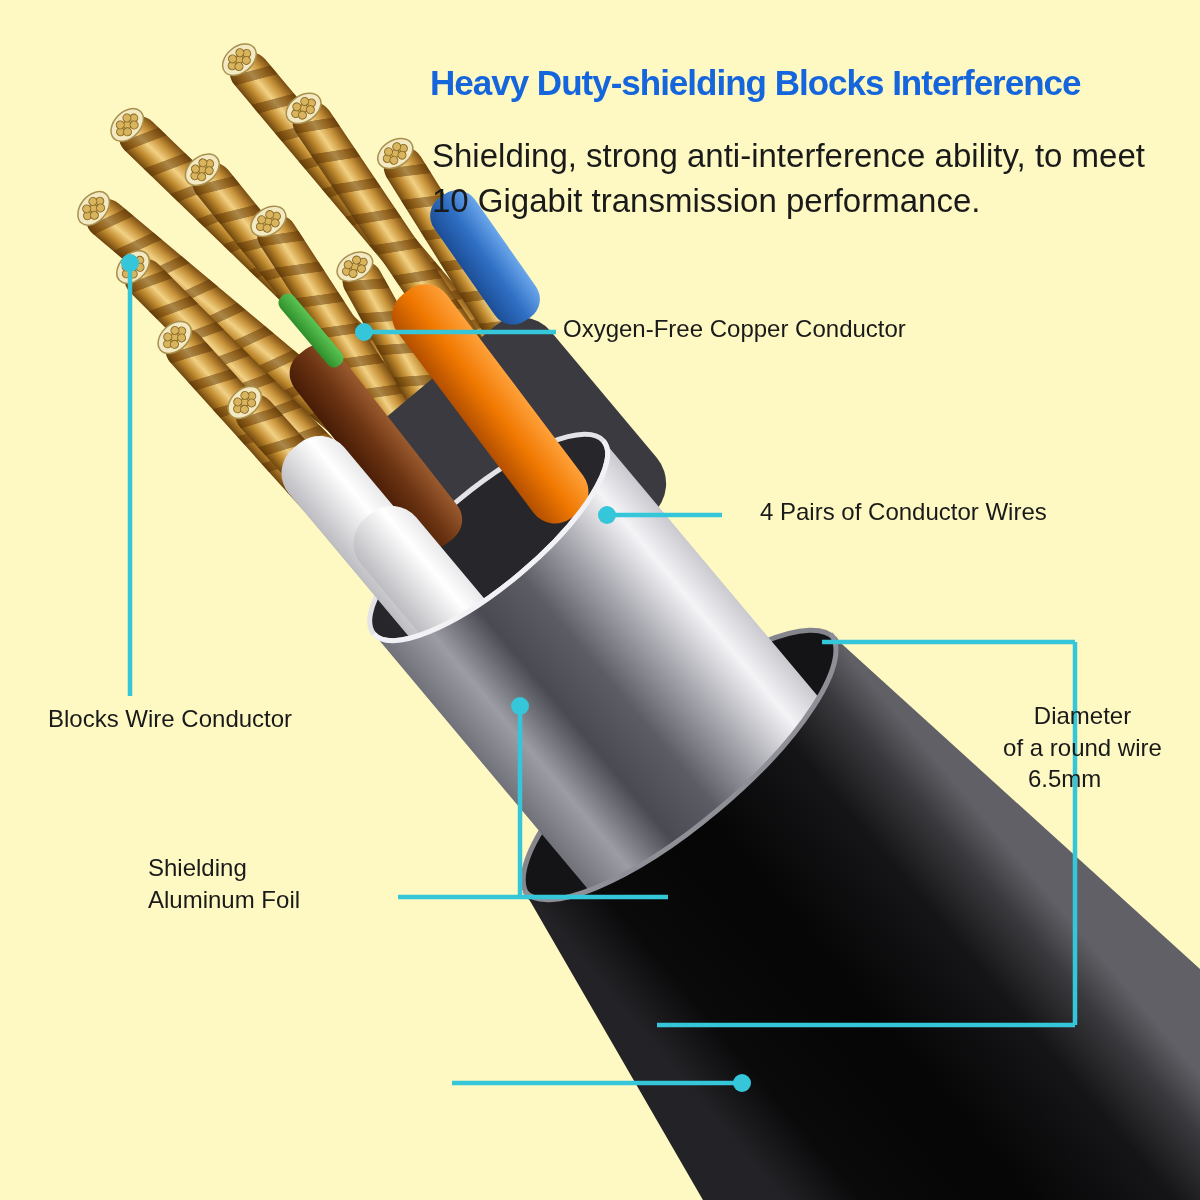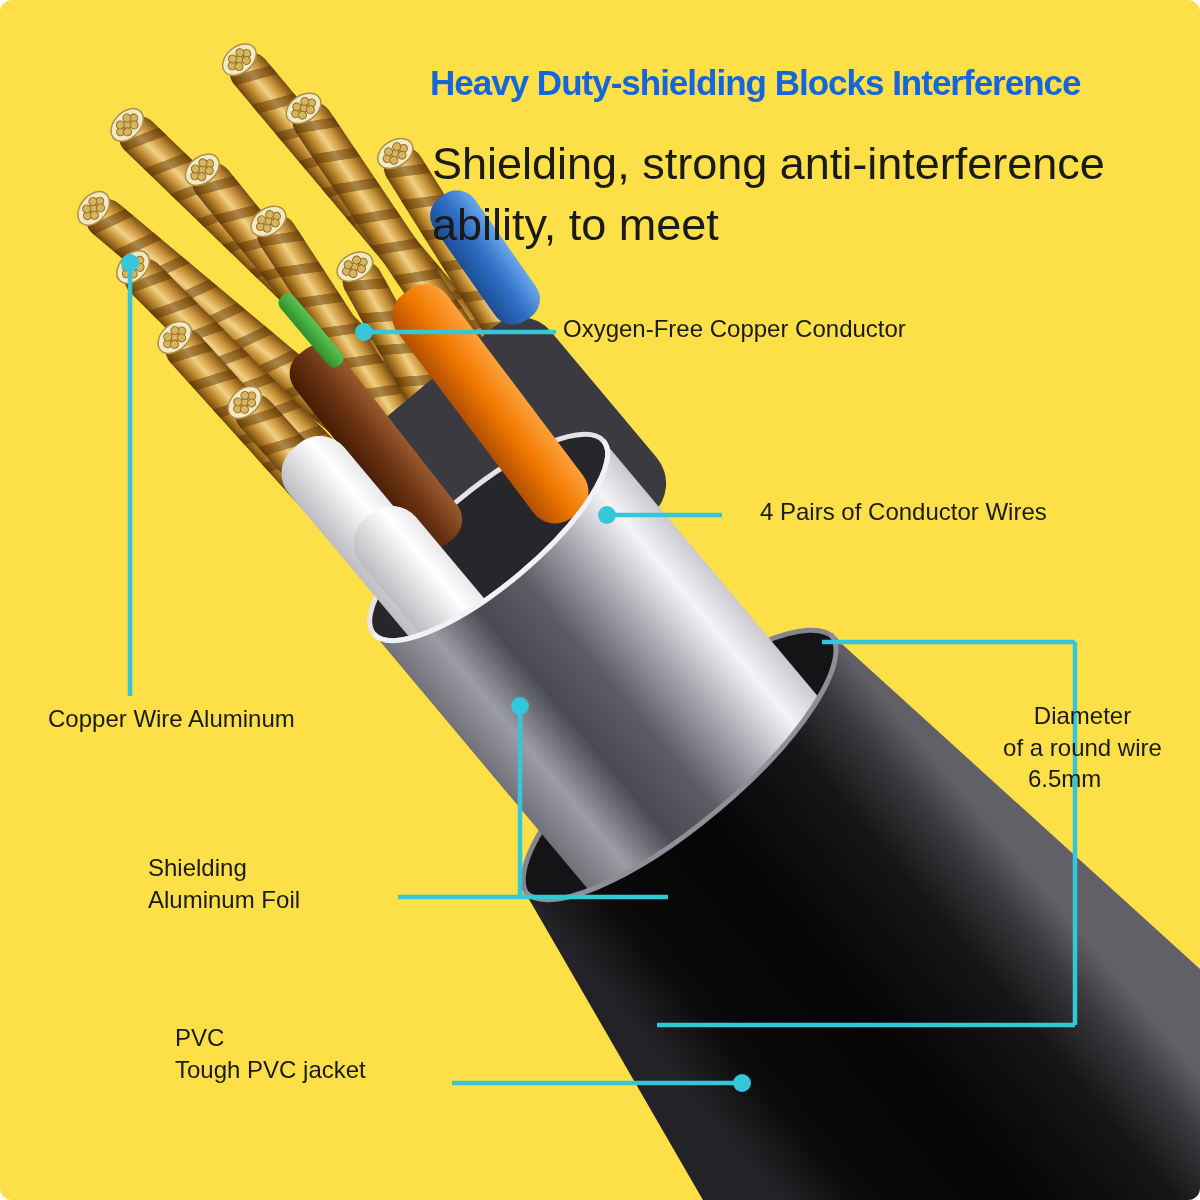--- a/index.html
+++ b/index.html
@@ -1,28 +1,28 @@
 <!DOCTYPE html>
 <html style="--title_blue: #1565dd; --callout_cyan: #35c6d9; --text_black: #1a1a1a;"><head>
 <meta charset="utf-8">
 <style>
   html,body { margin:0; padding:0; background:#ffffff; }
   .canvas {
-    position:relative; width:1200px; height:1200px; background:#fde047;
-    overflow:hidden; font-family:"Liberation Sans", sans-serif;border-radius:12px;
+    position:relative; width:1200px; height:1200px; background:#fef9c3;
+    overflow:hidden; font-family:"Liberation Sans", sans-serif;
   }
   .art { position:absolute; left:0; top:0; }
   .title {
     position:absolute; left:430px; top:63px; width:760px;
     font-size:35px; font-weight:800; letter-spacing:-1px;
     color:var(--title_blue,#1565dd); white-space:nowrap;
   }
   .subtitle {
     position:absolute; left:432px; top:134px; width:760px;
-    font-size:45px; line-height:1.35; color:var(--text_black,#1a1a1a);
+    font-size:33px; line-height:1.35; color:var(--text_black,#1a1a1a);
   }
   .label {
     position:absolute; font-size:24px; line-height:1.32;
     color:var(--text_black,#1a1a1a);
   }
   .lbl-copper { left:563px; top:313px; }
   .lbl-pairs  { left:760px; top:496px; }
   .lbl-awg    { left:48px;  top:703px; }
   .lbl-shield { left:148px; top:852px; }
   .lbl-diam   { left:975px; top:700px; width:215px; text-align:center; }
@@ -183,40 +183,37 @@
     <g>
       <line class="cyline" x1="452" y1="1083" x2="740" y2="1083"></line>
       <circle class="cydot" cx="742" cy="1083" r="9"></circle>
     </g>
   </svg>
 
   <div class="title">Heavy Duty-shielding Blocks Interference</div>
 
   <div class="subtitle">
     <div>Shielding, strong anti-interference ability, to meet</div>
+    <div>10 Gigabit transmission performance.</div>
   </div>
 
   <div class="label lbl-copper">Oxygen-Free Copper Conductor</div>
 
   <div class="label lbl-pairs">4 Pairs of Conductor Wires</div>
 
   <div class="label lbl-awg">
-    <div>Copper Wire Aluminum</div>
+    <div>Blocks Wire Conductor</div>
   </div>
 
   <div class="label lbl-diam">
     <div>Diameter</div>
     <div>of a round wire</div>
   </div>
 
   <div class="label lbl-shield">
     <div>Shielding</div>
     <div>Aluminum Foil</div>
   </div>
 
   <div class="label lbl-diamval">6.5mm</div>
 
-  <div class="label lbl-pvc">
-    <div>PVC</div>
-    <div>Tough PVC jacket</div>
-  </div>
 
 </div>
 
 </body></html>

